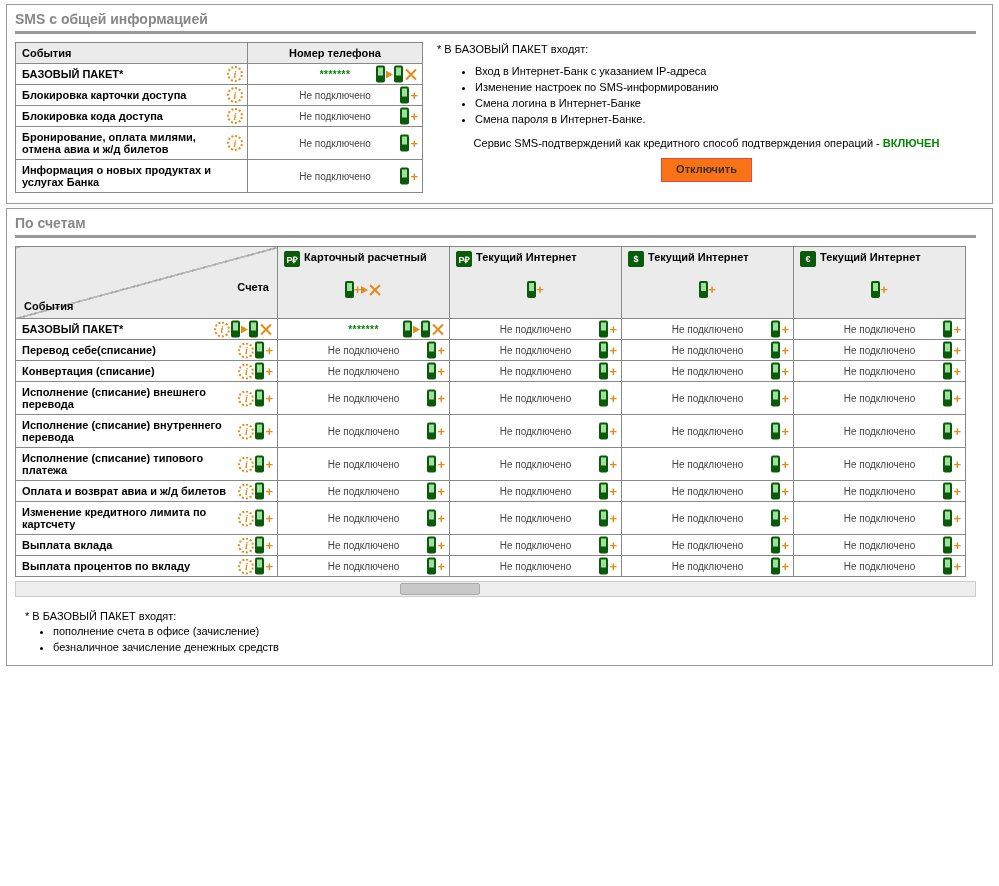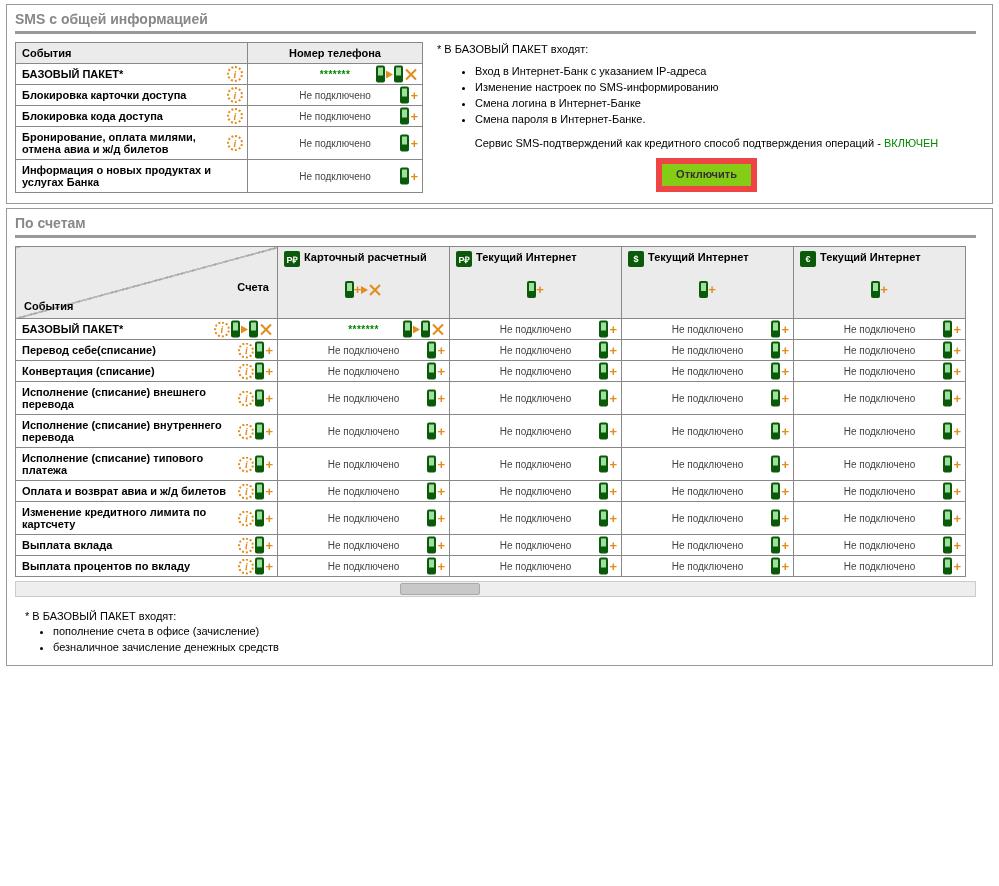--- a/index.html
+++ b/index.html
@@ -22,23 +22,23 @@
   .ph::after { content: ""; position: absolute; left: 2px; top: 2px; width: 5px; height: 8px; background: #9fe09f; }
   .plus { color: #e28c1a; font-weight: bold; font-size: 13px; vertical-align: middle; }
   .arrow { display: inline-block; width: 0; height: 0; border-top: 4px solid transparent; border-bottom: 4px solid transparent; border-left: 7px solid #e28c1a; vertical-align: middle; }
   .xcross { position: relative; display: inline-block; width: 14px; height: 14px; vertical-align: middle; }
   .xcross::before, .xcross::after { content: ""; position: absolute; left: 6px; top: 0; width: 2px; height: 14px; background: #e28c1a; }
   .xcross::before { transform: rotate(45deg); }
   .xcross::after { transform: rotate(-45deg); }
   .info-block { font-size: 11px; line-height: 1.45; flex: 1; }
   .info-block ul { margin: 2px 0 8px 38px; }
   .info-block p { margin-bottom: 6px; }
-  .enabled { color: #008800; font-weight: normal; }
+  .enabled { color: #008800; font-weight: bold; }
   .btn-wrap { text-align: center; margin-top: 6px; }
-  .btn { display: inline-block; border: 6px solid #ef4444; background: #84cc16; padding: 3px 14px; font-size: 11px; font-weight: bold; color: #333; cursor: pointer; }
+  .btn { display: inline-block; border: 1px solid #ef4444; background: #f97316; padding: 3px 14px; font-size: 11px; font-weight: bold; color: #333; cursor: pointer; }
   
   .scroll-wrap { overflow-x: auto; padding-bottom: 6px; }
   .acct-table th, .acct-table td { font-size: 11px; }
   .diag-th { width: 262px; height: 72px; position: relative; background: linear-gradient(to bottom right, #ebebeb 49.6%, #888 49.6%, #888 50.4%, #ebebeb 50.4%); font-weight: bold; }
   .diag-th .acc-label { position: absolute; right: 8px; top: 34px; }
   .diag-th .ev-label { position: absolute; left: 8px; bottom: 6px; }
   .acct-head { width: 172px; vertical-align: top; text-align: left; padding: 4px 6px; font-weight: normal; }
   .acct-head .aname { font-weight: bold; }
   .acct-head .ahdr { display: flex; align-items: flex-start; gap: 4px; }
   .acct-head .hicons { text-align: center; margin-top: 14px; }

